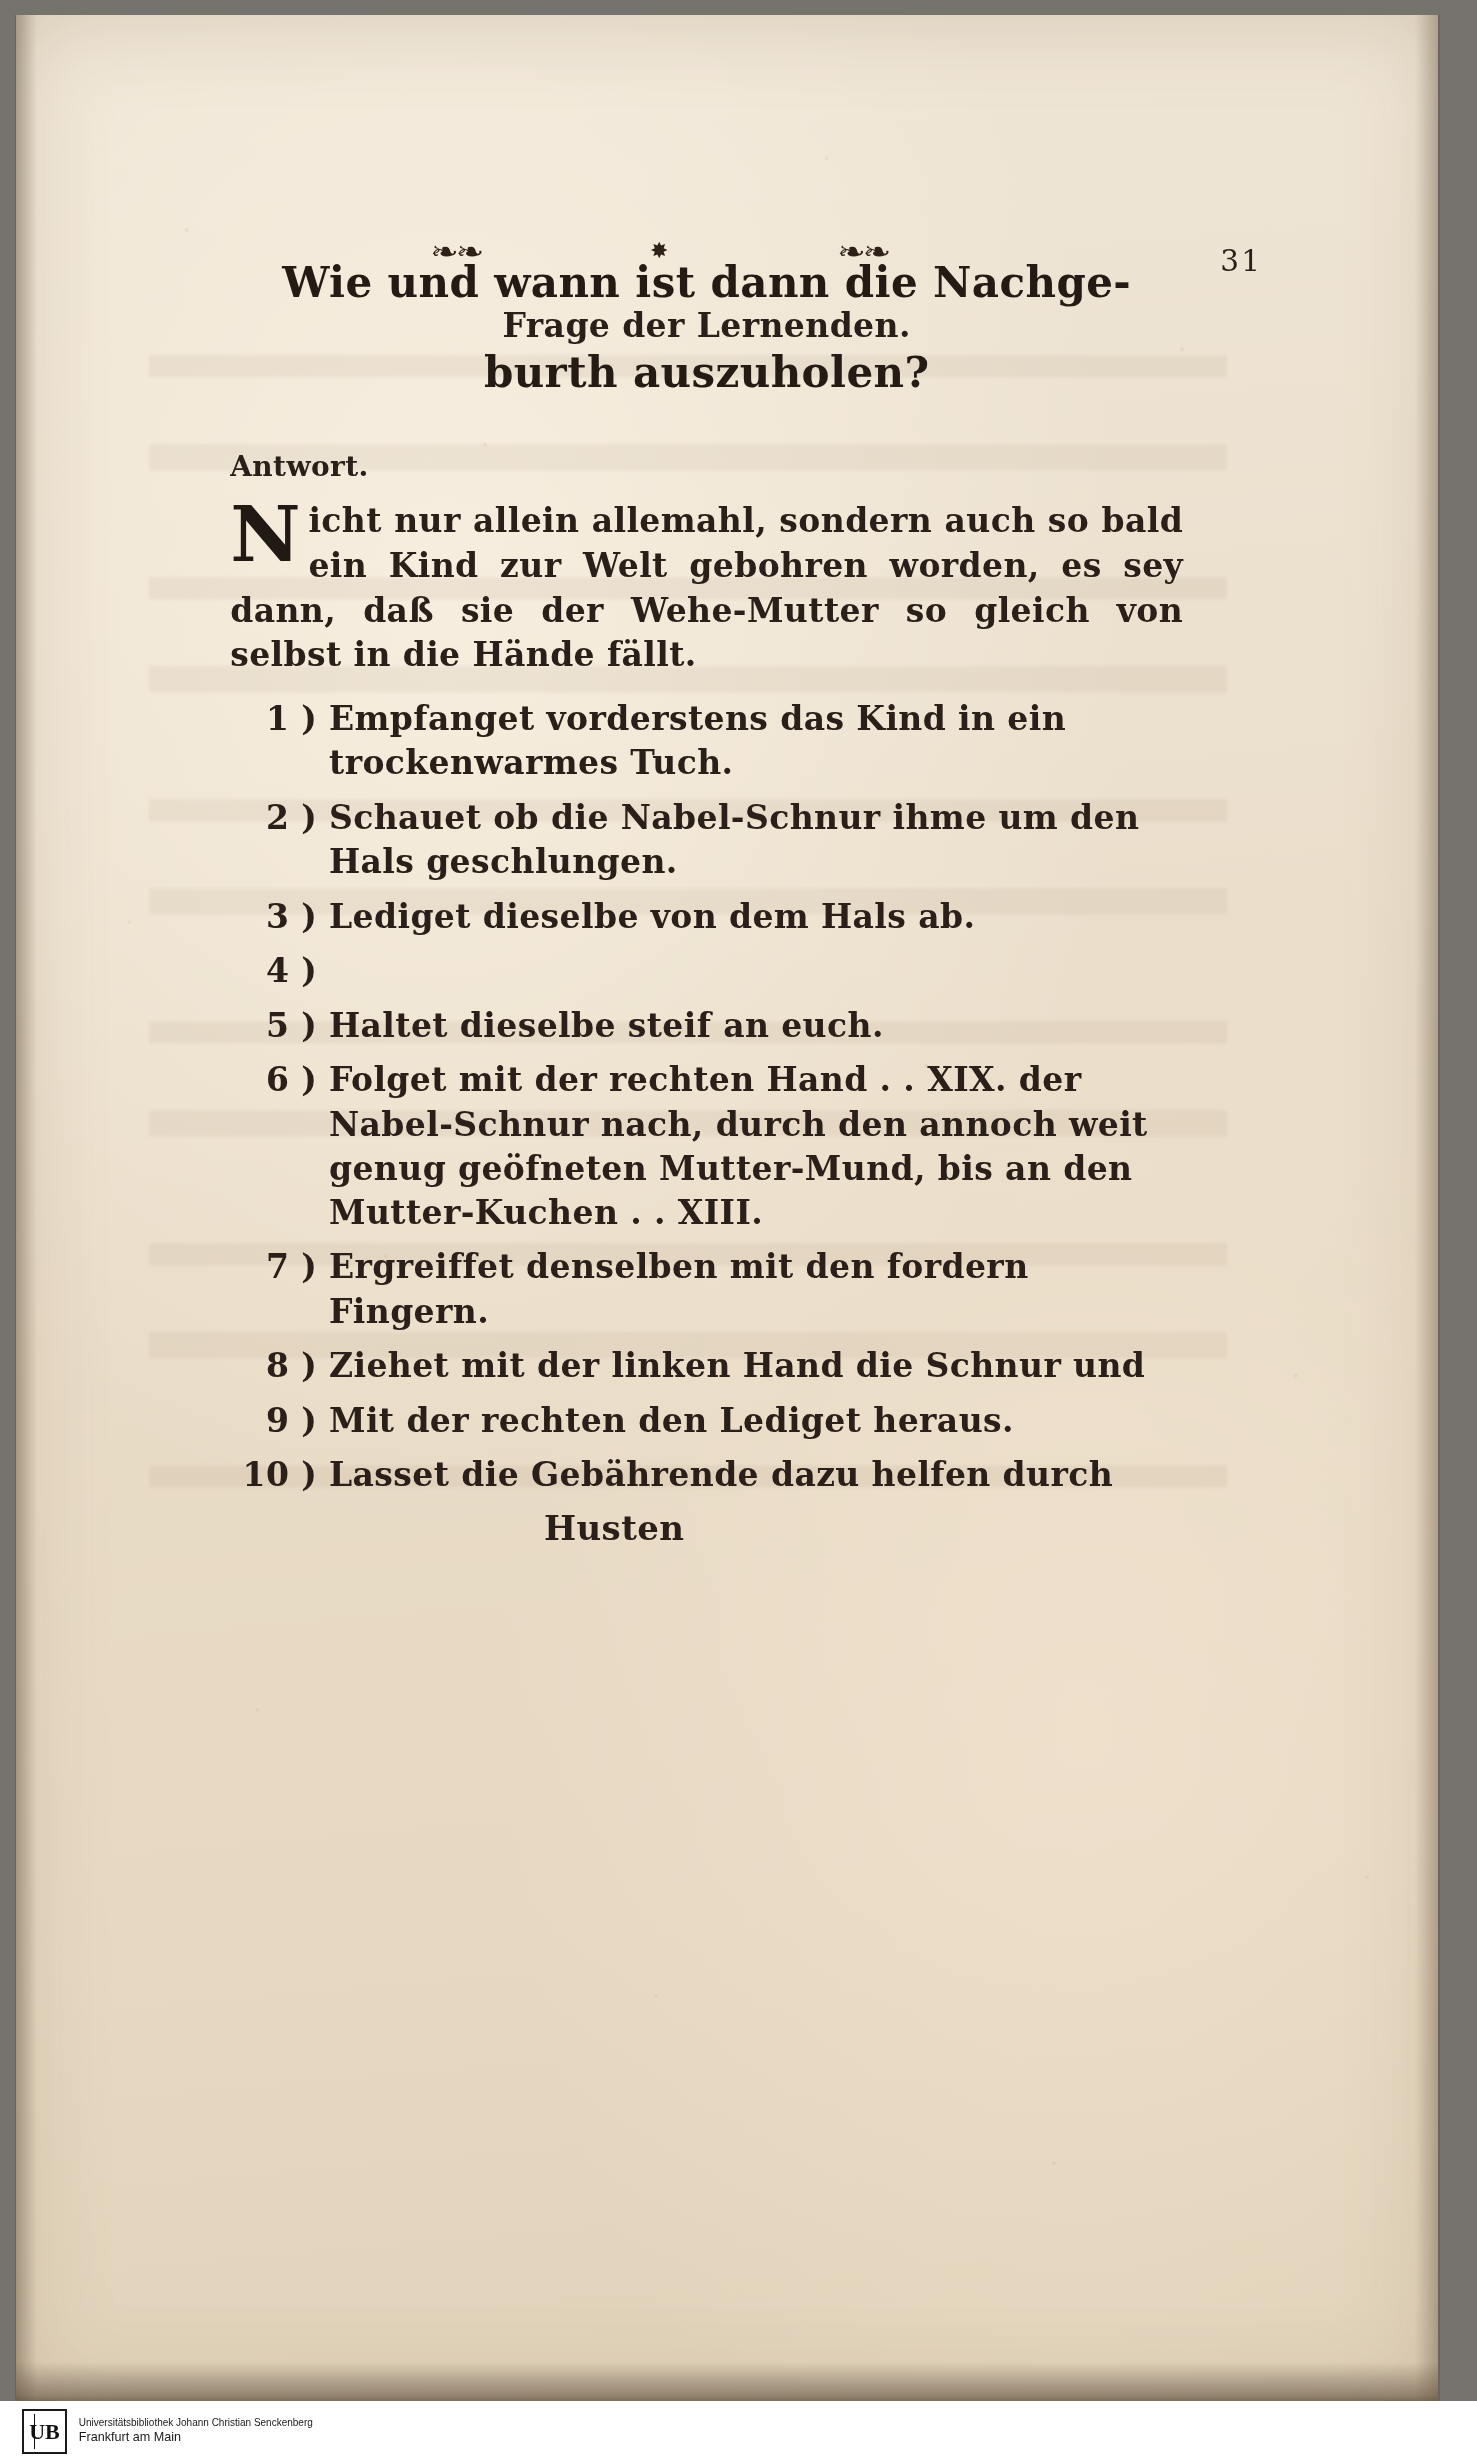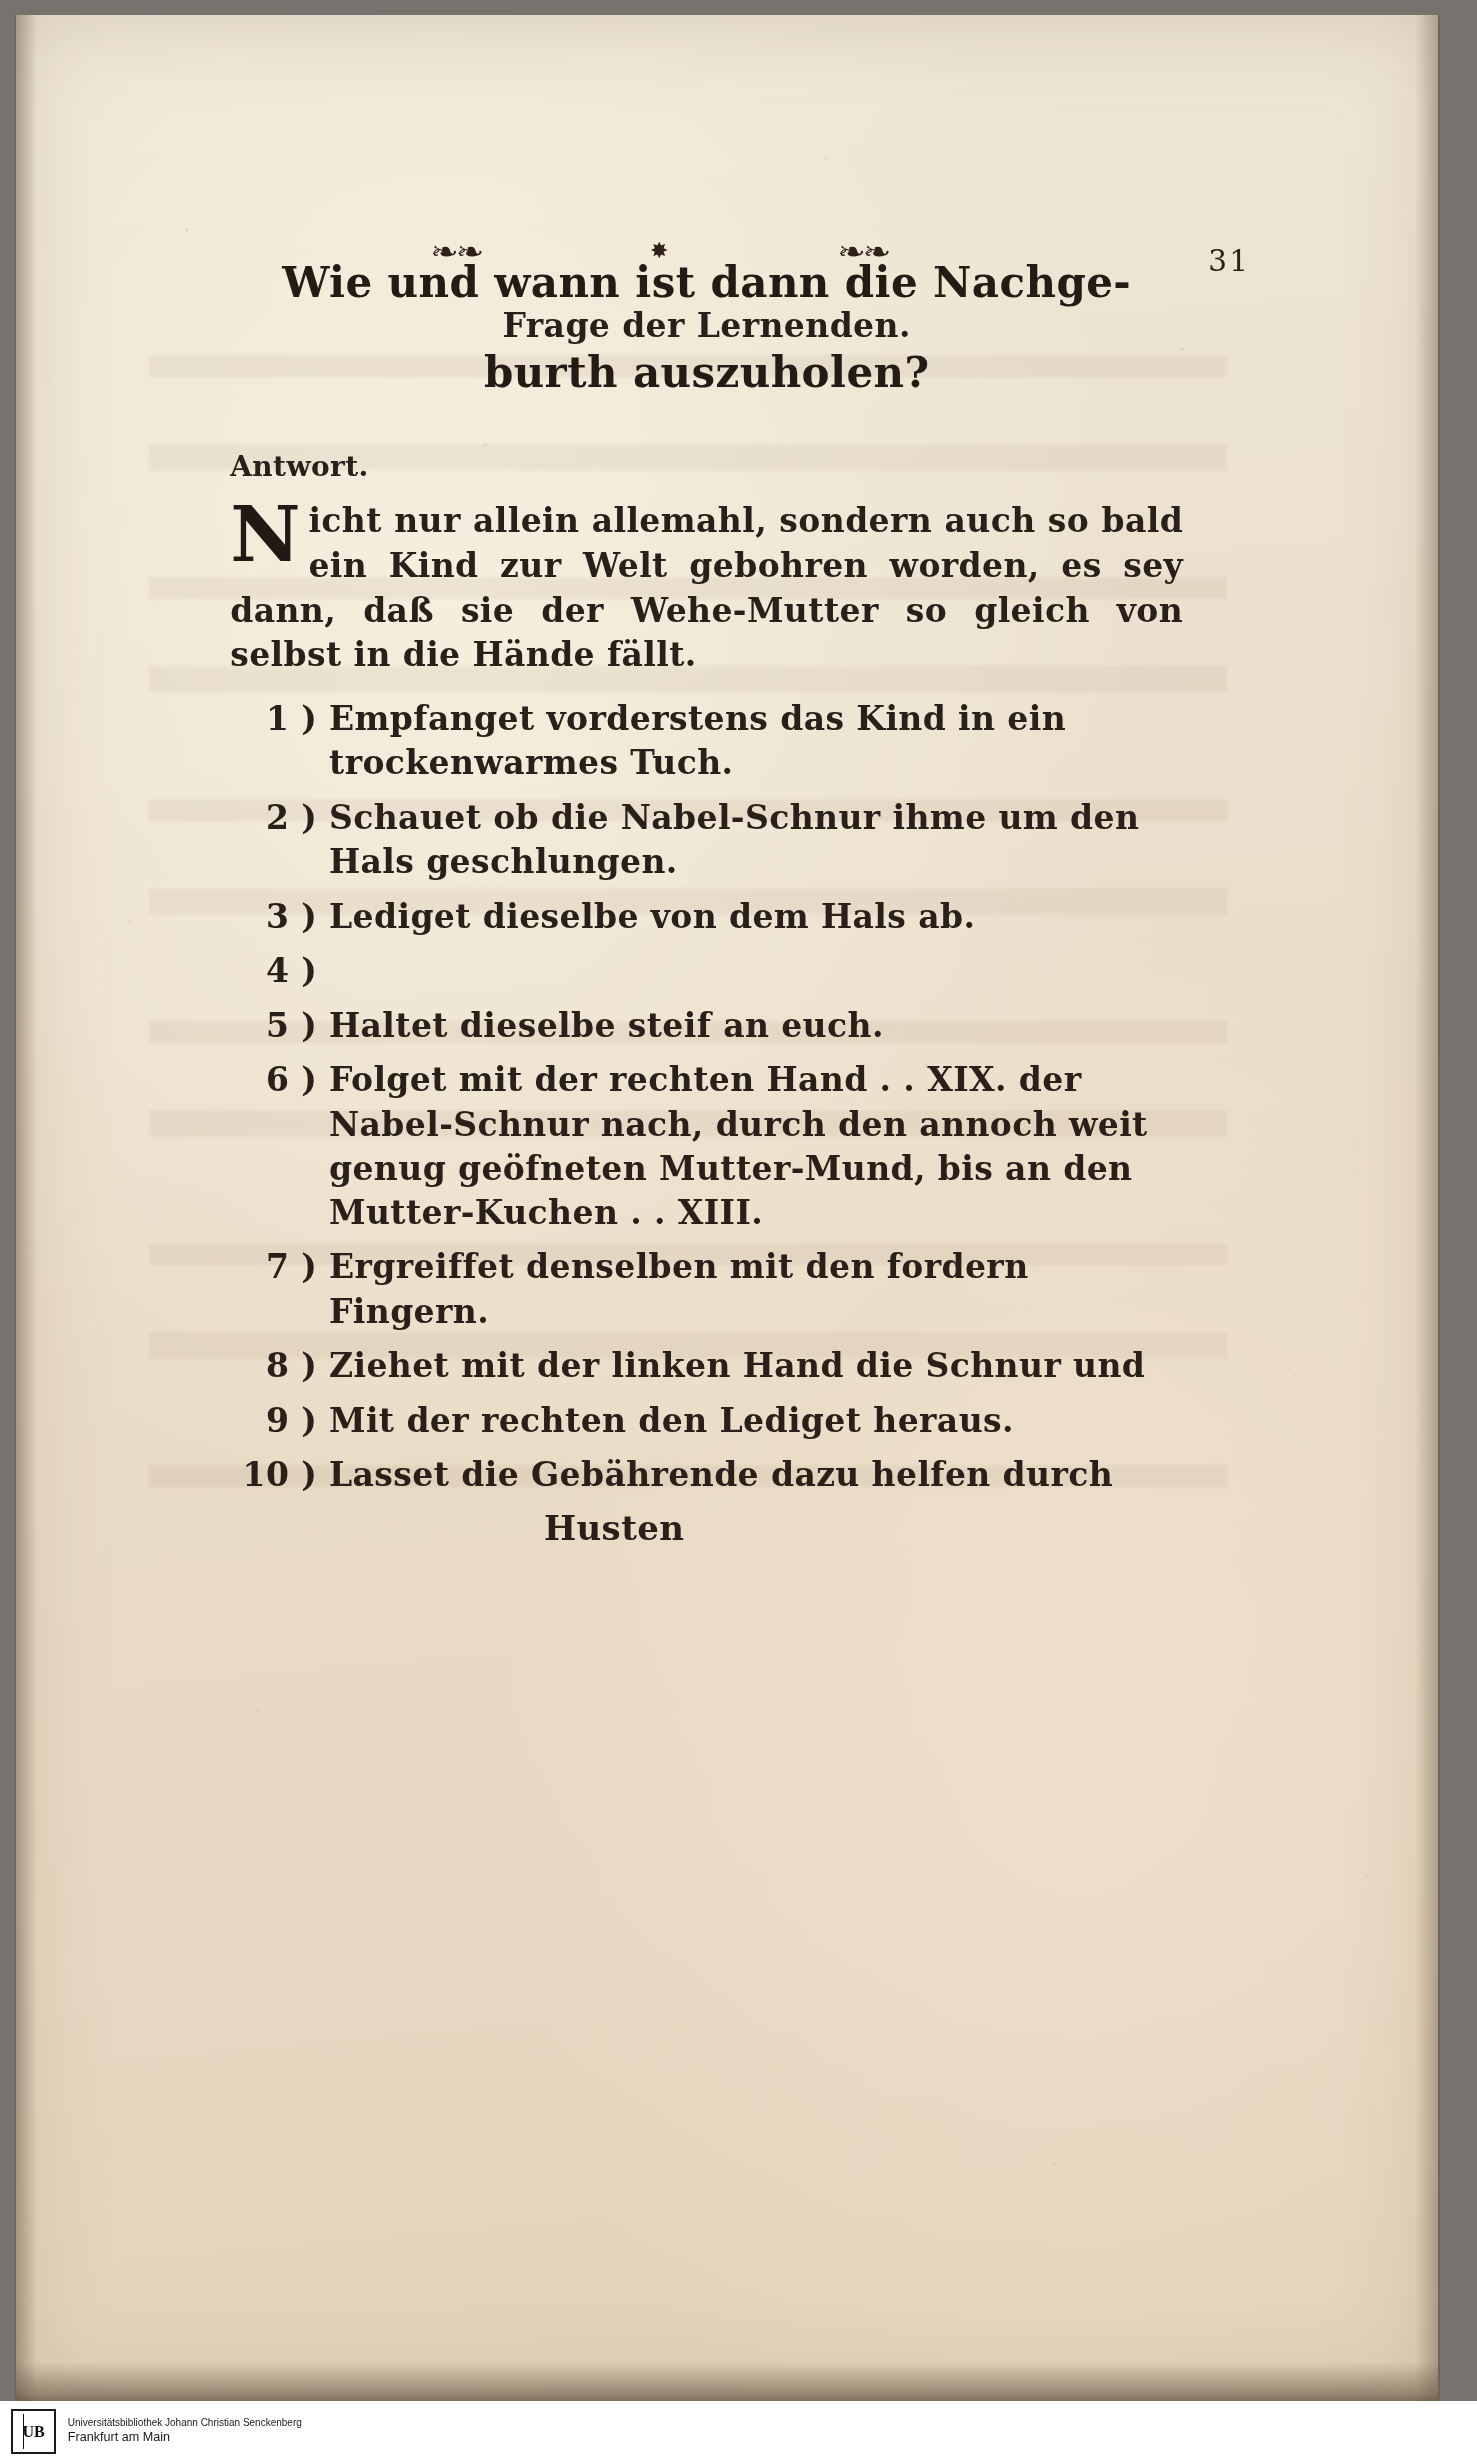--- a/index.html
+++ b/index.html
@@ -128,21 +128,21 @@
     transform: scaleY(0.8);
   }
   .orn-dot {
     font-size: 22px;
     color: #2e2218;
     line-height: 1;
   }
 
   #page-number {
     position: absolute;
-    right: 188px;
+    right: 176px;
     top: 229px;
     font-family: "DejaVu Serif", serif;
     font-size: 29.5px;
     color: #2c2118;
     letter-spacing: 2.2px;
   }
 
   .heading-small {
     text-align: center;
     font-size: 33px;
@@ -215,30 +215,30 @@
     position: absolute;
     left: 0;
     bottom: 0;
     width: 1477px;
     height: 61px;
     background: #ffffff;
     display: flex;
     align-items: center;
   }
   #ub-logo {
-    margin-left: 11px;
+    margin-left: 22px;
     width: 41px;
     height: 41px;
     border: 2.2px solid #1b1b1b;
     display: flex;
     align-items: center;
     justify-content: center;
     font-family: "Liberation Serif", serif;
     font-weight: 700;
-    font-size: 16px;
+    font-size: 22px;
     color: #111;
     position: relative;
   }
   #ub-logo::before {
     content: "";
     position: absolute;
     left: 3px; top: 3px; bottom: 3px;
     width: 7.4px;
     border-right: 1.5px solid #111;
   }

